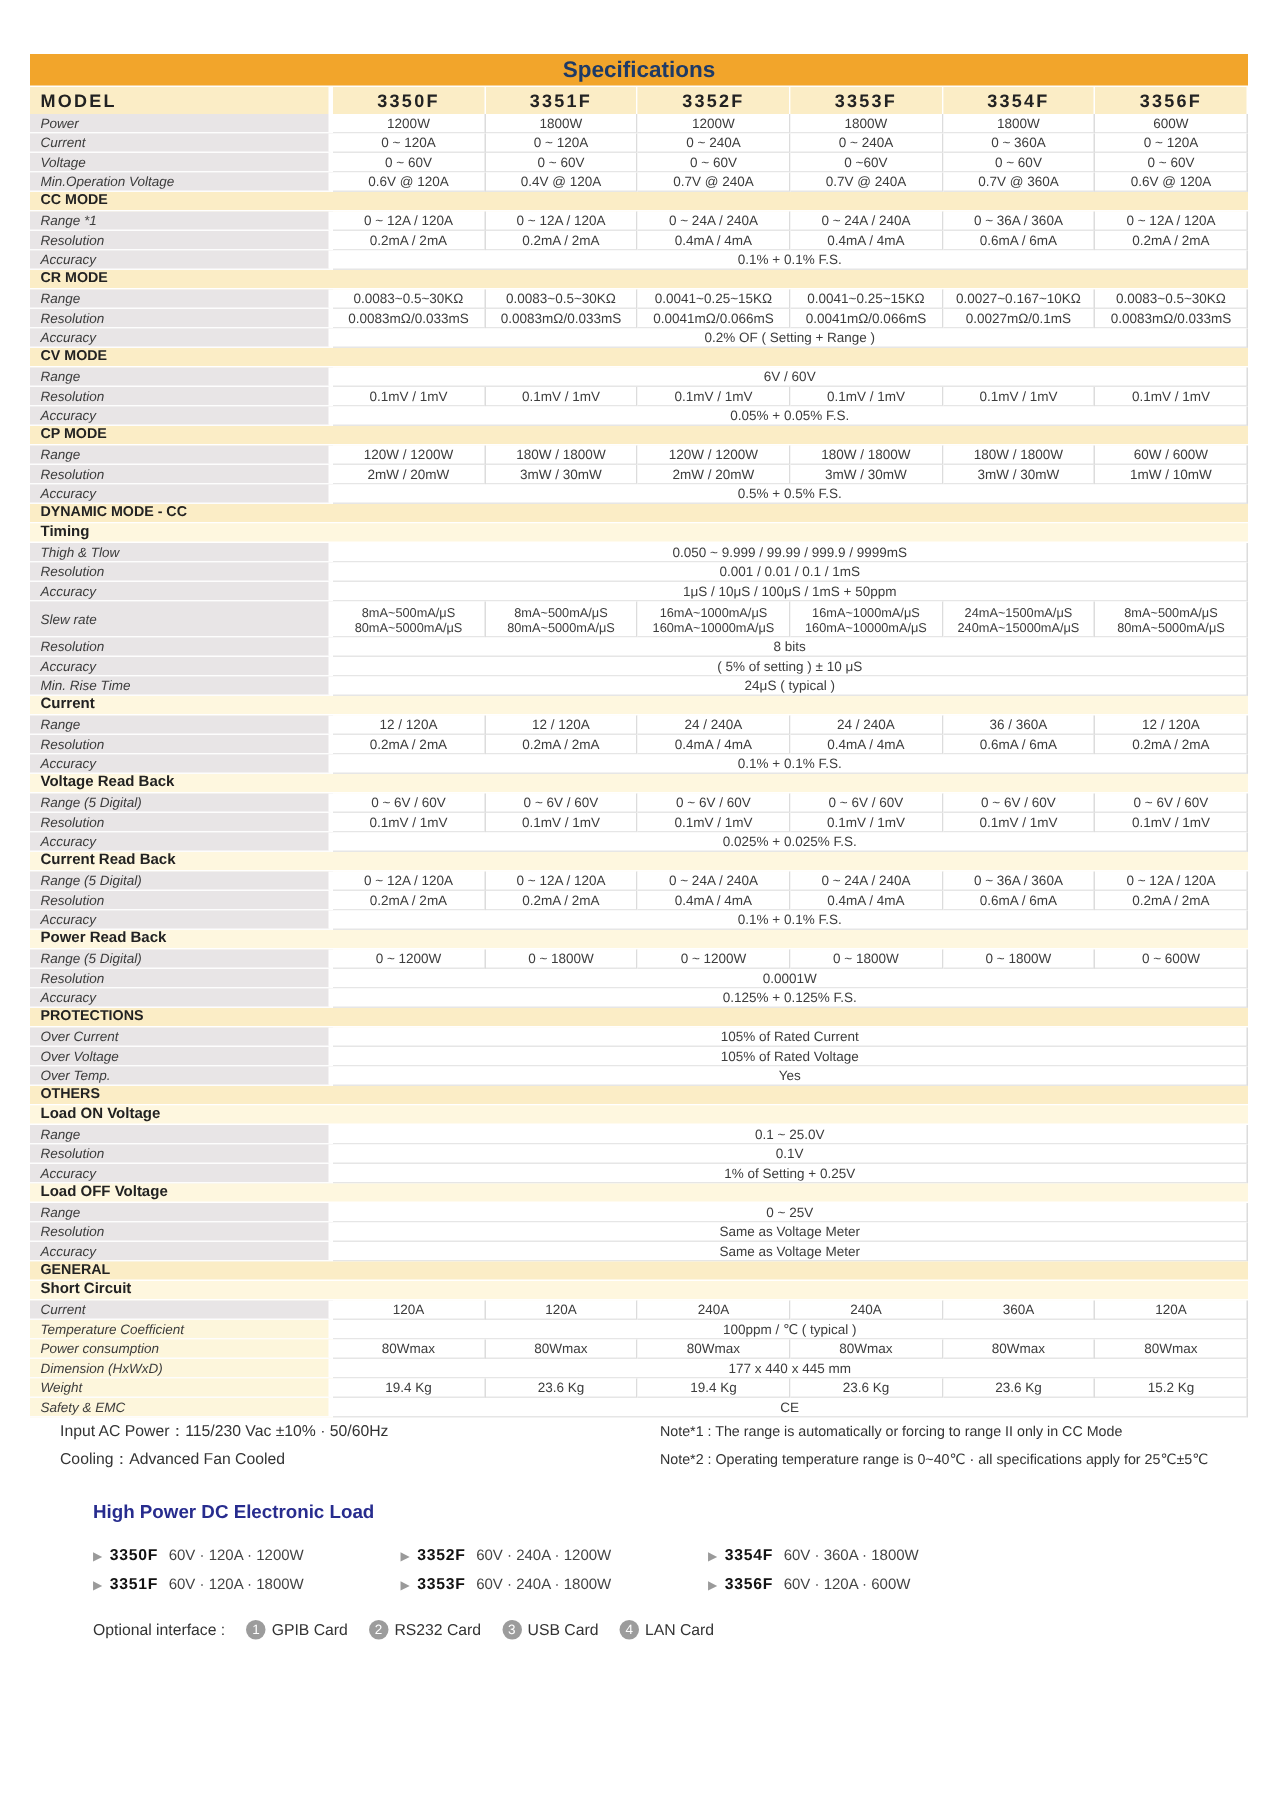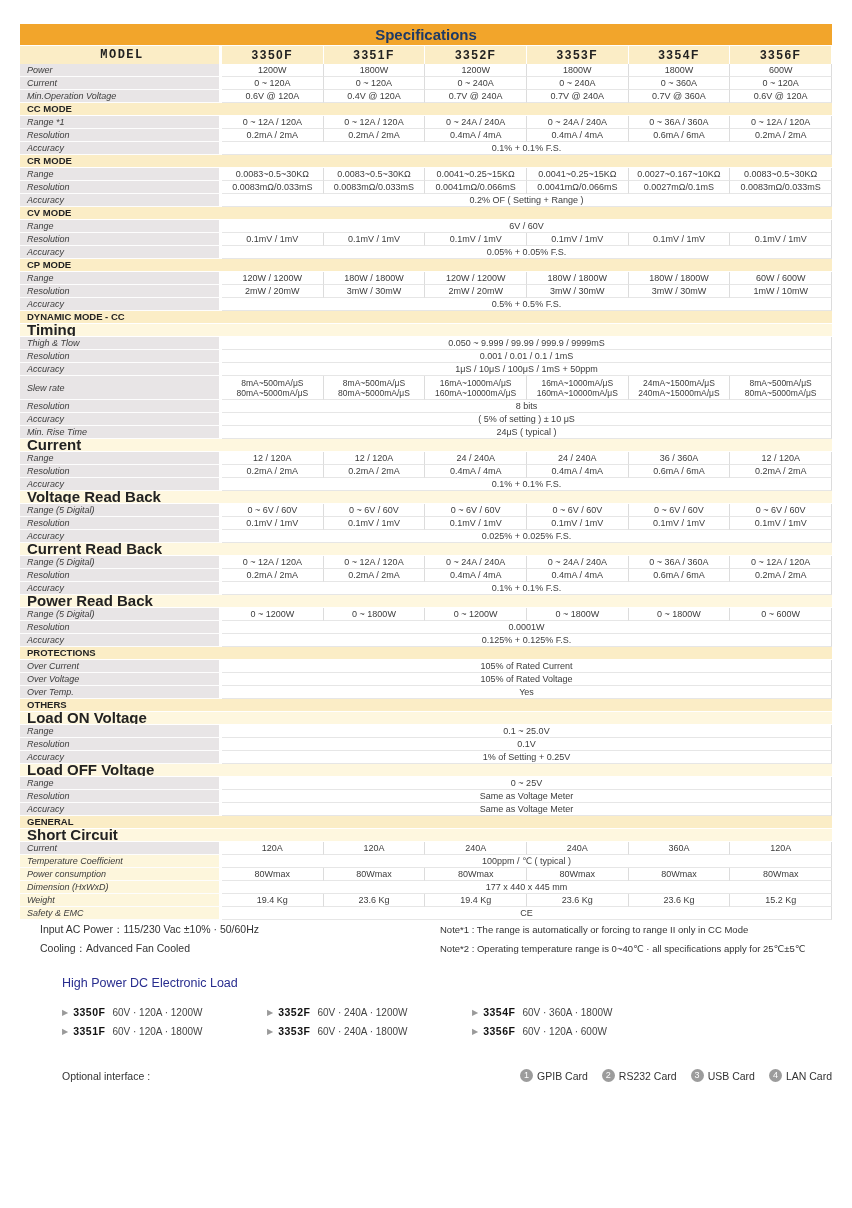--- a/index.html
+++ b/index.html
@@ -1,48 +1,48 @@
 <!DOCTYPE html>
 <html><head>
 <meta charset="utf-8">
 <style>
   html,body{margin:0;padding:0;background:#fff;width:852px;height:1208px;overflow:hidden;
     font-family:"Liberation Sans","DejaVu Sans",sans-serif;-webkit-font-smoothing:antialiased;}
-  .page{width:812px;margin:0 auto;padding-top:24px;}
+  .page{width:812px;margin:0 auto;padding-top:36px;}
   .bar{height:21px;line-height:21px;text-align:center;font-weight:bold;font-size:15px;}
   .bar.spec{background:#F2A52B;color:#1E3A66;}
   .bar.order{background:#F2A52B;color:#141414;height:25px;line-height:25px;margin-top:18px;}
   table.spec{width:812px;border-collapse:separate;border-spacing:0;table-layout:fixed;margin-top:1px;}
   col.lbl{width:202px;}
   td,th{box-sizing:border-box;overflow:hidden;white-space:nowrap;}
-  th.model-label{background:#FBEDC6;text-align:center;padding:2px 2px 2px 7px;font-size:12px;
-    letter-spacing:1.5px;color:#222;height:18px;border-right:3px solid #fff;font-family:Liberation Mono, monospace;}
+  th.model-label{background:#FBEDC6;text-align:left;padding:2px 2px 2px 7px;font-size:12px;
+    letter-spacing:1.5px;color:#222;height:18px;border-right:3px solid #fff;}
   th.model{background:#FBEDC6;text-align:center;font-size:12px;letter-spacing:1.5px;color:#222;
     border-right:1px solid #fff;}
   td.rlabel{background:#E8E5E6;font-size:9px;color:#3c3c3c;padding:0 2px 0 7px;height:13px;
     line-height:12px;border-right:3px solid #fff;border-bottom:1px solid #fdfdfd;font-style:italic;}
   td.rlabel.yellow{background:#FDF6DC;}
   td.cell,td.spancell{background:#fff;font-size:9px;color:#3c3c3c;text-align:center;height:13px;
     line-height:12px;border-right:1px solid #DCDCDC;border-bottom:1px solid #E6E6E6;padding:0 1px;}
   td.section{background:#FBEDC6;font-weight:bold;font-size:9.5px;color:#222;padding:0 2px 0 7px;
     height:13px;line-height:12px;border-bottom:1px solid #fff;}
-  td.subsection{background:#FEF7DF;font-weight:bold;font-size:15px;color:#222;padding:0 2px 0 7px;
+  td.subsection{background:#FEF7DF;font-weight:bold;font-size:10px;color:#222;padding:0 2px 0 7px;
     height:13px;line-height:12px;border-bottom:1px solid #fff;}
   td.two{height:24px;line-height:10px;font-size:8.5px;}
   .footnotes{display:flex;padding:0 4px 0 20px;}
   .foot-left{width:400px;font-size:10.5px;color:#333;line-height:19px;}
   .foot-right{flex:1;font-size:9.5px;color:#333;line-height:19px;}
   .order-body{padding-left:42px;}
-  .order-title{margin-top:18px;font-size:12.5px;font-weight:normal;color:#272C8E;}
+  .order-title{margin-top:18px;font-size:12.5px;font-weight:bold;color:#272C8E;}
   .order-grid{margin-top:14px;display:grid;grid-auto-flow:column;
     grid-template-rows:repeat(2,16px);grid-template-columns:205px 205px 205px;row-gap:3px;}
   .order-item{font-size:10px;color:#444;display:flex;align-items:center;}
   .tri{color:#9a9a9a;font-size:8px;margin-right:5px;}
   .omodel{font-weight:bold;color:#111;font-size:10.5px;letter-spacing:0.5px;margin-right:7px;}
-  .optional{margin-top:30px;display:flex;align-items:center;font-size:10.5px;color:#333;justify-content:space-between;}
+  .optional{margin-top:16px;display:flex;align-items:center;font-size:10.5px;color:#333;}
   .chip{display:flex;align-items:center;margin-left:14px;}
   .chip .num{width:13px;height:13px;border-radius:50%;background:#9C9C9C;color:#fff;font-size:9px;
     line-height:13px;text-align:center;margin-right:4px;}
 </style>
 </head>
 <body>
 
 <div class="page">
 
   <div class="bar spec">
@@ -81,20 +81,29 @@
           <td class="cell">600W</td>
         </tr>
         <tr>
           <td class="rlabel">Current</td>
           <td class="cell">0 ~ 120A</td>
           <td class="cell">0 ~ 120A</td>
           <td class="cell">0 ~ 240A</td>
           <td class="cell">0 ~ 240A</td>
           <td class="cell">0 ~ 360A</td>
           <td class="cell">0 ~ 120A</td>
+        </tr>
+        <tr>
+          <td class="rlabel">Voltage</td>
+          <td class="cell">0 ~ 60V</td>
+          <td class="cell">0 ~ 60V</td>
+          <td class="cell">0 ~ 60V</td>
+          <td class="cell">0 ~60V</td>
+          <td class="cell">0 ~ 60V</td>
+          <td class="cell">0 ~ 60V</td>
         </tr>
         <tr>
           <td class="rlabel">Min.Operation Voltage</td>
           <td class="cell">0.6V @ 120A</td>
           <td class="cell">0.4V @ 120A</td>
           <td class="cell">0.7V @ 240A</td>
           <td class="cell">0.7V @ 240A</td>
           <td class="cell">0.7V @ 360A</td>
           <td class="cell">0.6V @ 120A</td>
         </tr>

